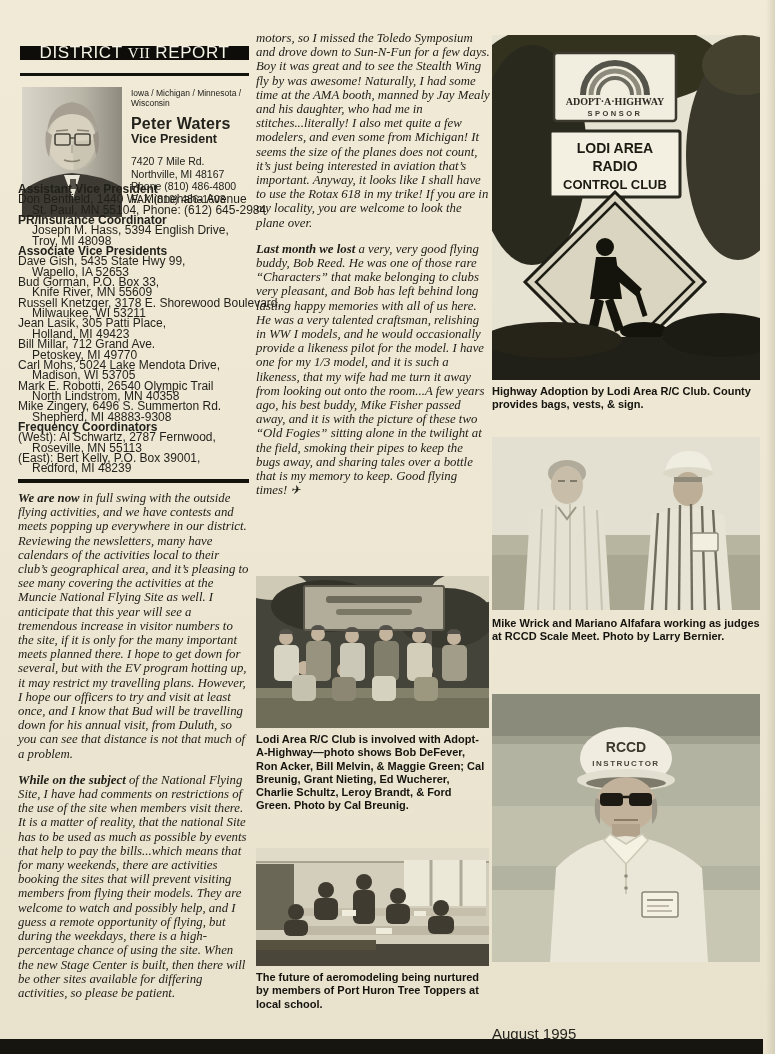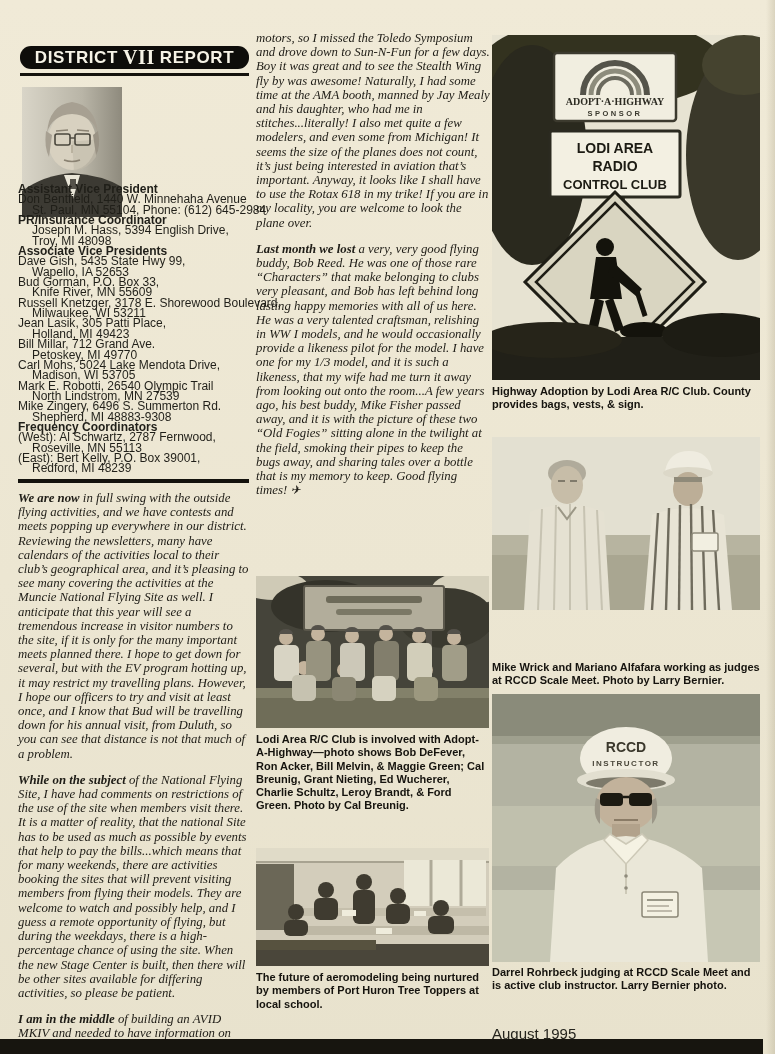--- a/index.html
+++ b/index.html
@@ -4,24 +4,24 @@
 <style>
   html,body { margin:0; padding:0; background:#d8d2bd; }
   .page { position:relative; width:775px; height:1054px; overflow:hidden;
           background:linear-gradient(180deg,#f0ead7 0%, #ece6d2 55%, #e8e2cd 100%);
           font-family:"Liberation Sans", sans-serif; }
   .edge-right { position:absolute; right:0; top:0; width:9px; height:1054px;
           background:linear-gradient(90deg, rgba(0,0,0,0) 0%, rgba(120,110,80,.18) 100%); }
   .bottom-strip { position:absolute; left:0; top:1039px; width:763px; height:15px; background:#17150f; }
 
   
-  .masthead-bar { position:absolute; left:20px; top:46px; width:229px; height:23px;
+  .masthead-bar { position:absolute; left:20px; top:46px; width:229px; height:14px;
           background:#0e0d0a; color:#f6f3e6; display:flex; align-items:center; justify-content:center;
-          font-weight:bold; font-size:17px; letter-spacing:.6px;border-radius:11px; }
-  .masthead-bar .roman { font-family:"Liberation Serif", serif; font-size:20px; padding:0 5px; }
+          font-weight:normal; font-size:17px; letter-spacing:.6px; }
+  .masthead-bar .roman { font-family:"Liberation Serif", serif; font-size:15px; padding:0 5px; }
   .masthead-rule { position:absolute; left:20px; top:73px; width:229px; height:3px; background:#14120d; }
   .portrait { position:absolute; left:22px; top:87px; width:100px; height:130px; }
   .mast-info { position:absolute; left:131px; top:88px; width:120px; color:#23221c; }
   .region { font-size:8.5px; line-height:10px; }
   .mast-name { font-weight:bold; font-size:16px; line-height:17px; margin-top:7px; letter-spacing:.2px; }
   .mast-role { font-weight:bold; font-size:12.5px; line-height:14px; }
   .mast-addr { margin-top:9px; font-size:10.5px; line-height:12.5px; }
 
   
   .roster { position:absolute; left:18px; top:184px; width:233px; font-size:12px; line-height:10.35px; color:#201f19; }
@@ -39,21 +39,21 @@
   .lead { font-weight:bold; }
   .plane { font-size:12px; }
 
   
   .fig { position:absolute; }
   .fig svg { display:block; }
   .cap { position:absolute; font-weight:bold; font-size:11px; line-height:13.3px; color:#15130e; }
   .cap-lodi       { left:256px; top:733px; width:233px; }
   .cap-school     { left:256px; top:971px; width:233px; }
   .cap-highway    { left:492px; top:385px; width:268px; }
-  .cap-judges     { left:492px; top:617px; width:268px;margin-top:44px; }
+  .cap-judges     { left:492px; top:617px; width:268px; }
   .cap-instructor { left:492px; top:966px; width:268px; }
   .fig-lodi       { left:256px; top:576px; width:233px; height:152px; }
   .fig-school     { left:256px; top:848px; width:233px; height:118px; }
   .fig-highway    { left:492px; top:35px;  width:268px; height:345px; }
   .fig-judges     { left:492px; top:437px; width:268px; height:173px; }
   .fig-instructor { left:492px; top:694px; width:268px; height:268px; }
 
   
   .page-footer { position:absolute; left:492px; top:1025px; width:246px;
           display:flex; justify-content:flex-end; align-items:baseline; gap:17px;flex-direction:column; }
@@ -93,20 +93,32 @@
       <rect x="33" y="47" width="15" height="11" rx="2" fill="none" stroke="#4a473d" stroke-width="1.6"></rect>
       <rect x="53" y="47" width="15" height="11" rx="2" fill="none" stroke="#4a473d" stroke-width="1.6"></rect>
       <line x1="48" y1="51" x2="53" y2="51" stroke="#4a473d" stroke-width="1.4"></line>
       <line x1="34" y1="44" x2="46" y2="43" stroke="#8a8272" stroke-width="1.6"></line>
       <line x1="55" y1="43" x2="67" y2="44" stroke="#8a8272" stroke-width="1.6"></line>
       <line x1="50" y1="58" x2="50" y2="66" stroke="#b1a996" stroke-width="1.5"></line>
       <path d="M42 73 Q50 76 58 73" fill="none" stroke="#8a8272" stroke-width="1.6"></path>
     </svg>
   </div>
 
+  <div class="mast-info">
+    <div class="region">Iowa / Michigan / Minnesota /</div>
+    <div class="region">Wisconsin</div>
+    <div class="mast-name">Peter Waters</div>
+    <div class="mast-role">Vice President</div>
+    <div class="mast-addr">
+      <div>7420 7 Mile Rd.</div>
+      <div>Northville, MI 48167</div>
+      <div>Phone (810) 486-4800</div>
+      <div>FAX (810) 486-1603</div>
+    </div>
+  </div>
 
   <div class="roster">
     <div class="rl rh">Assistant Vice President</div>
     <div class="rl"><span class="rb">Don Bentfield</span><span>, 1440 W. Minnehaha Avenue</span></div>
     <div class="rl ri">St. Paul, MN 55104, Phone: (612) 645-2984</div>
     <div class="rl rh">PR/Insurance Coordinator</div>
     <div class="rl ri"><span class="rb">Joseph M. Hass</span><span>, 5394 English Drive,</span></div>
     <div class="rl ri">Troy, MI 48098</div>
     <div class="rl rh">Associate Vice Presidents</div>
     <div class="rl"><span class="rb">Dave Gish</span><span>, 5435 State Hwy 99,</span></div>
@@ -115,36 +127,35 @@
     <div class="rl ri">Knife River, MN 55609</div>
     <div class="rl"><span class="rb">Russell Knetzger</span><span>, 3178 E. Shorewood Boulevard,</span></div>
     <div class="rl ri">Milwaukee, WI 53211</div>
     <div class="rl"><span class="rb">Jean Lasik</span><span>, 305 Patti Place,</span></div>
     <div class="rl ri">Holland, MI 49423</div>
     <div class="rl"><span class="rb">Bill Millar</span><span>, 712 Grand Ave.</span></div>
     <div class="rl ri">Petoskey, MI 49770</div>
     <div class="rl"><span class="rb">Carl Mohs</span><span>, 5024 Lake Mendota Drive,</span></div>
     <div class="rl ri">Madison, WI 53705</div>
     <div class="rl"><span class="rb">Mark E. Robotti</span><span>, 26540 Olympic Trail</span></div>
-    <div class="rl ri">North Lindstrom, MN 27539</div>
+    <div class="rl ri">North Lindstrom, MN 40358</div>
     <div class="rl"><span class="rb">Mike Zingery</span><span>, 6496 S. Summerton Rd.</span></div>
     <div class="rl ri">Shepherd, MI 48883-9308</div>
     <div class="rl rh">Frequency Coordinators</div>
     <div class="rl"><span>(West): </span><span class="rb">Al Schwartz</span><span>, 2787 Fernwood,</span></div>
     <div class="rl ri">Roseville, MN 55113</div>
     <div class="rl"><span>(East): </span><span class="rb">Bert Kelly</span><span>, P.O. Box 39001,</span></div>
     <div class="rl ri">Redford, MI 48239</div>
   </div>
 
   <div class="rule2"></div>
 
   <div class="col1-text bodytxt">
     <p><span class="lead">We are now</span><span> in full swing with the outside flying activities, and we have contests and meets popping up everywhere in our district. Reviewing the newsletters, many have calendars of the activities local to their club’s geographical area, and it’s pleasing to see many covering the activities at the Muncie National Flying Site as well. I anticipate that this year will see a tremendous increase in visitor numbers to the site, if it is only for the many important meets planned there. I hope to get down for several, but with the EV program hotting up, it may restrict my travelling plans. However, I hope our officers to try and visit at least once, and I know that Bud will be travelling down for his annual visit, from Duluth, so you can see that distance is not that much of a problem.</span></p>
     <p><span class="lead">While on the subject</span><span> of the National Flying Site, I have had comments on restrictions of the use of the site when members visit there. It is a matter of reality, that the national Site has to be used as much as possible by events that help to pay the bills...which means that for many weekends, there are activities booking the sites that will prevent visiting members from flying their models. They are welcome to watch and possibly help, and I guess a remote opportunity of flying, but during the weekdays, there is a high-percentage chance of using the site. When the new Stage Center is built, then there will be other sites available for differing activities, so please be patient.</span></p>
-    <p><span class="lead">I am in the middle</span><span> of building an AVID MKIV and needed to have information on</span></p>
   </div>
 
   <div class="col2-text bodytxt">
     <p><span class="lead"></span><span>motors, so I missed the Toledo Symposium and drove down to Sun-N-Fun for a few days. Boy it was great and to see the Stealth Wing fly by was awesome! Naturally, I had some time at the AMA booth, manned by Jay Mealy and his daughter, who had me in stitches...literally! I also met quite a few modelers, and even some from Michigan! It seems the size of the planes does not count, it’s just being interested in aviation that’s important. Anyway, it looks like I shall have to use the Rotax 618 in my trike! If you are in my locality, you are welcome to look the plane over.</span></p>
     <p><span class="lead">Last month we lost</span><span> a very, very good flying buddy, Bob Reed. He was one of those rare “Characters” that make belonging to clubs very pleasant, and Bob has left behind long lasting happy memories with all of us here. He was a very talented craftsman, relishing in WW I models, and he would occasionally provide a likeness pilot for the model. I have one for my 1/3 model, and it is such a likeness, that my wife had me turn it away from looking out onto the room...A few years ago, his best buddy, Mike Fisher passed away, and it is with the picture of these two “Old Fogies” sitting alone in the twilight at the field, smoking their pipes to keep the bugs away, and sharing tales over a bottle that is my memory to keep. Good flying times! </span><span class="plane">✈</span></p>
   </div>
 
   <div class="fig fig-lodi">
     <svg width="233" height="152" viewBox="0 0 233 152">
       <rect width="233" height="152" fill="#45443a"></rect>
@@ -339,21 +350,20 @@
         <circle cx="134" cy="194" r="1.8" fill="#8f8b7b"></circle>
         <g>
           <rect x="150" y="198" width="36" height="25" rx="2" fill="#f4f1e2" stroke="#8a8676" stroke-width="1.5"></rect>
           <line x1="155" y1="206" x2="181" y2="206" stroke="#7d7a6a" stroke-width="1.5"></line>
           <line x1="155" y1="212" x2="177" y2="212" stroke="#9b9787" stroke-width="1.2"></line>
           <line x1="155" y1="217" x2="180" y2="217" stroke="#9b9787" stroke-width="1.2"></line>
         </g>
       </g>
     </svg>
   </div>
-  <div class="cap cap-instructor">Darrel Rohrbeck judging at RCCD Scale Meet and is active club instructor. Larry Bernier photo.</div>
 
   <div class="page-footer">
     <span class="footer-issue">August 1995</span>
     <span class="footer-page">135</span>
   </div>
 
   <div class="bottom-strip"></div>
   <div class="edge-right"></div>
 </div>
 

